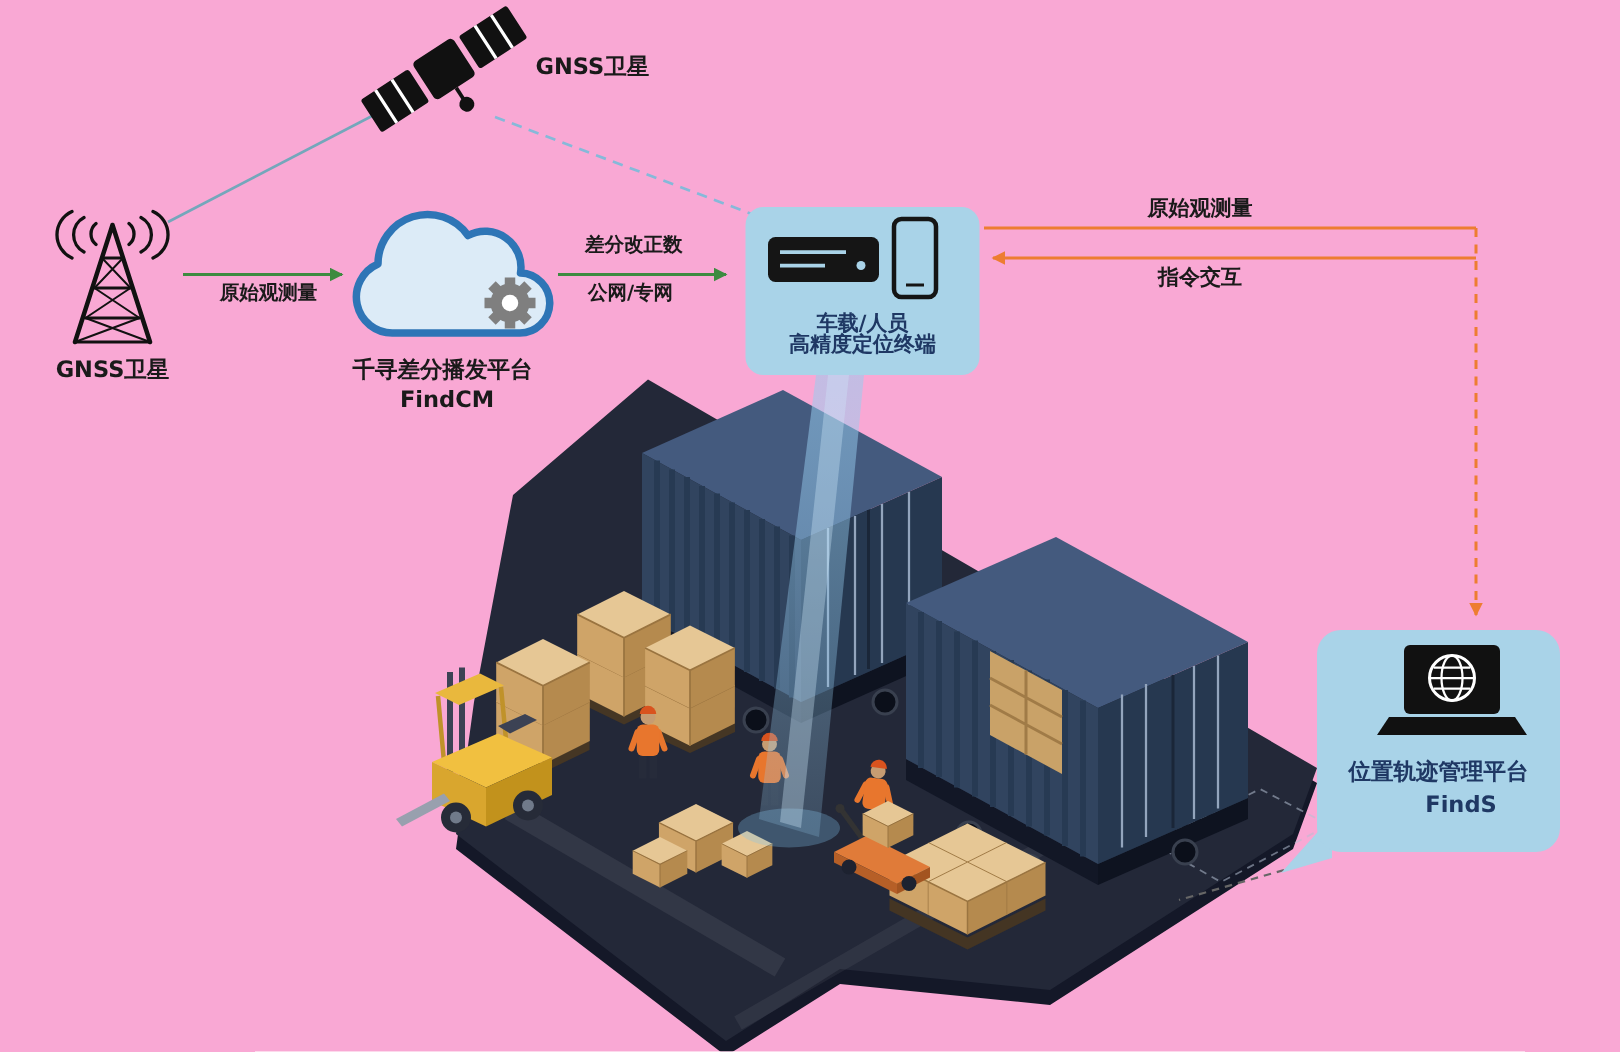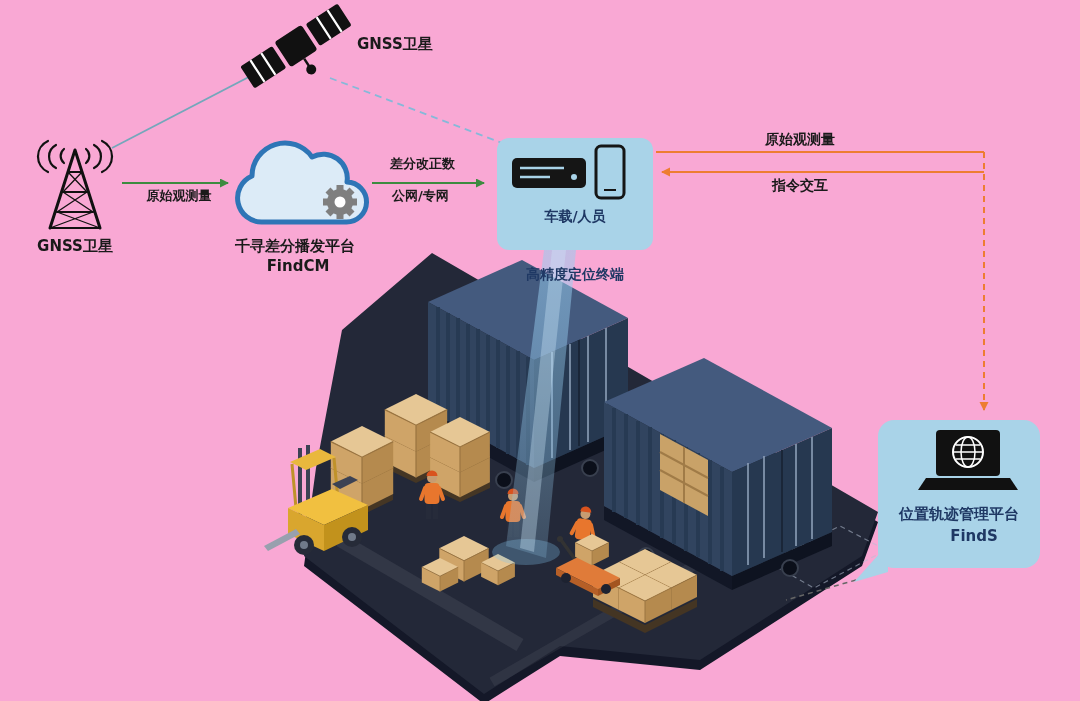--- a/index.html
+++ b/index.html
@@ -236,21 +236,21 @@
 
 <div class="lbl s13 c" style="left:137px;top:189px;width:84px;">原始观测量</div>
 
 <div class="lbl s15 c" style="left:225px;top:238px;width:140px;">千寻差分播发平台</div>
 <div class="lbl s15 c" style="left:228px;top:258px;width:140px;">FindCM</div>
 
 <div class="lbl s13" style="left:390px;top:157px;width:100px;">差分改正数</div>
 <div class="lbl s13" style="left:392px;top:189px;width:100px;">公网/专网</div>
 
 <div class="lbl s14 c navy" style="left:497px;top:208px;width:156px;">车载/人员</div>
-<div class="lbl s14 c navy" style="left:497px;top:222px;width:156px;margin-top:44px;">高精度定位终端</div>
+<div class="lbl s14 c navy" style="left:497px;top:222px;width:156px;">高精度定位终端</div>
 
 <div class="lbl s14 c" style="left:755px;top:131px;width:90px;">原始观测量</div>
 <div class="lbl s14 c" style="left:755px;top:177px;width:90px;">指令交互</div>
 
 <div class="lbl s15 c navy" style="left:878px;top:506px;width:162px;">位置轨迹管理平台</div>
 <div class="lbl s15 c navy" style="left:878px;top:528px;width:192px;">FindS</div>
 
 </div>
 
 </body></html>

